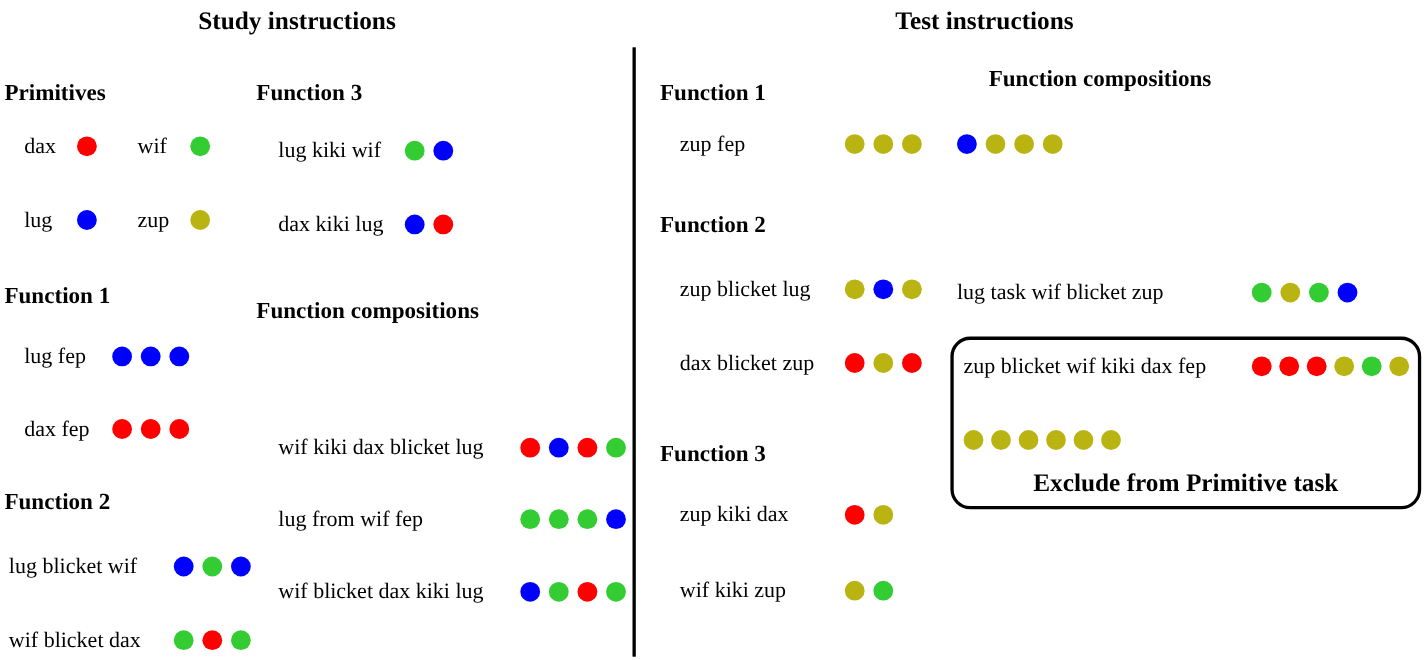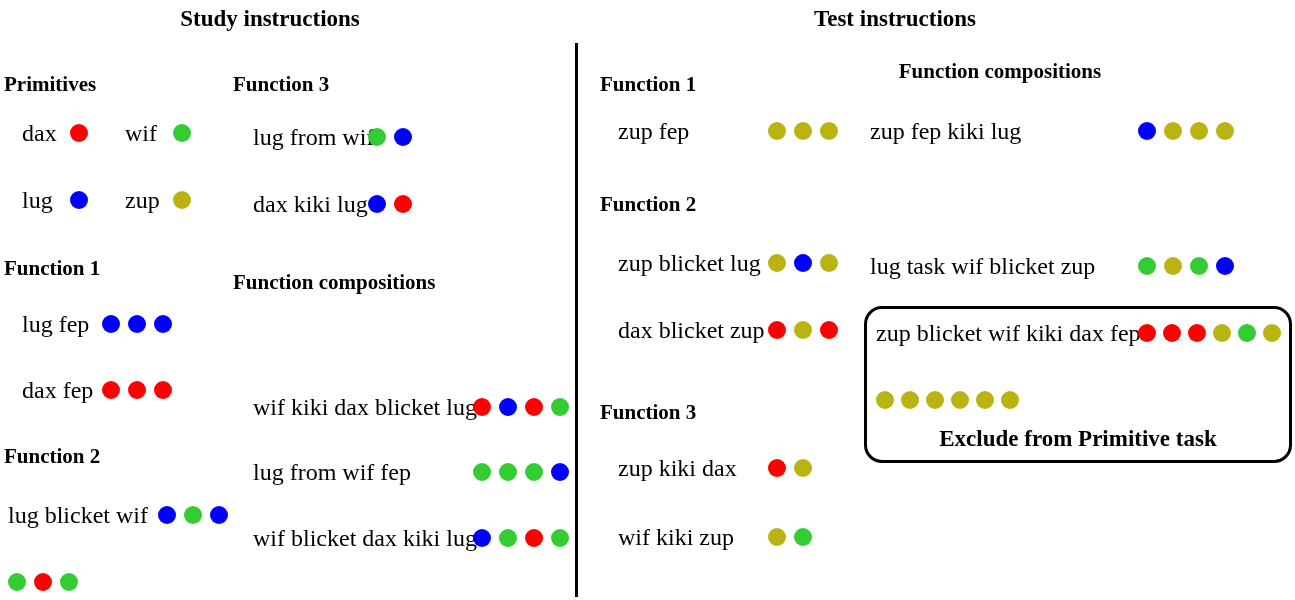--- a/index.html
+++ b/index.html
@@ -1,21 +1,21 @@
 <!DOCTYPE html>
 <html><head>
 <meta charset="utf-8">
 <style>
   html,body{margin:0;padding:0;background:#fff}
   .fig{position:relative;width:1295px;height:600px;background:#ffffff;
        font-family:Liberation Serif, serif;color:#000;overflow:hidden}
   .title{position:absolute;font-size:23px;font-weight:bold;text-align:center;white-space:nowrap}
   .h{position:absolute;font-size:21px;font-weight:bold;white-space:nowrap}
   .row{position:absolute;display:flex;align-items:center;white-space:nowrap;height:26px}
-  .lbl{font-size:24px;display:inline-block;flex:0 0 auto}
+  .lbl{font-size:20px;display:inline-block;flex:0 0 auto}
   .w48{width:48px}.w80{width:80px}.w115{width:115px}.w150{width:150px}
   .w220{width:220px}.w262{width:262px}.w268{width:268px}
   .dots{display:inline-flex;gap:8px;align-items:center}
   .dots.tight{gap:7px}
   .dot{width:18px;height:18px;border-radius:50%;flex:0 0 auto}
   .divider{position:absolute;left:575px;top:43px;width:3px;height:554px;background:#000}
   .box{position:absolute;left:864px;top:306px;width:428px;height:157px;
        border:3px solid #000;border-radius:18px;box-sizing:border-box}
   .note{position:absolute;left:864px;top:426px;width:428px;text-align:center;
         font-size:23px;font-weight:bold}
@@ -78,30 +78,31 @@
   <div class="h" style="left:4px;top:444px">Function 2</div>
   <div class="row" style="left:8px;top:502px">
     <span class="lbl w150">lug blicket wif</span>
     <span class="dots">
         <span class="dot" style="background: rgb(0, 0, 255);"></span>
         <span class="dot" style="background: rgb(51, 204, 51);"></span>
         <span class="dot" style="background: rgb(0, 0, 255);"></span>
       </span>
   </div>
   <div class="row" style="left:8px;top:569px">
+    <span class="lbl w150">wif blicket dax</span>
     <span class="dots">
         <span class="dot" style="background: rgb(51, 204, 51);"></span>
         <span class="dot" style="background: rgb(255, 0, 0);"></span>
         <span class="dot" style="background: rgb(51, 204, 51);"></span>
       </span>
   </div>
 
   <div class="h" style="left:233px;top:72px">Function 3</div>
   <div class="row" style="left:253px;top:124px">
-    <span class="lbl w115">lug from wif</span>
+    <span class="lbl w115">lug kiki wif</span>
     <span class="dots">
         <span class="dot" style="background: rgb(51, 204, 51);"></span>
         <span class="dot" style="background: rgb(0, 0, 255);"></span>
       </span>
   </div>
   <div class="row" style="left:253px;top:191px">
     <span class="lbl w115">dax kiki lug</span>
     <span class="dots">
         <span class="dot" style="background: rgb(0, 0, 255);"></span>
         <span class="dot" style="background: rgb(255, 0, 0);"></span>
@@ -176,21 +177,20 @@
   <div class="row" style="left:618px;top:524px">
     <span class="lbl w150">wif kiki zup</span>
     <span class="dots">
         <span class="dot" style="background: rgb(185, 180, 18);"></span>
         <span class="dot" style="background: rgb(51, 204, 51);"></span>
       </span>
   </div>
 
   <div class="h" style="left:850px;top:59px;width:300px;text-align:center">Function compositions</div>
   <div class="row" style="left:870px;top:118px">
-    <span class="lbl w268">zup fep kiki lug</span>
     <span class="dots">
         <span class="dot" style="background: rgb(0, 0, 255);"></span>
         <span class="dot" style="background: rgb(185, 180, 18);"></span>
         <span class="dot" style="background: rgb(185, 180, 18);"></span>
         <span class="dot" style="background: rgb(185, 180, 18);"></span>
       </span>
   </div>
   <div class="row" style="left:870px;top:253px">
     <span class="lbl w268">lug task wif blicket zup</span>
     <span class="dots">

